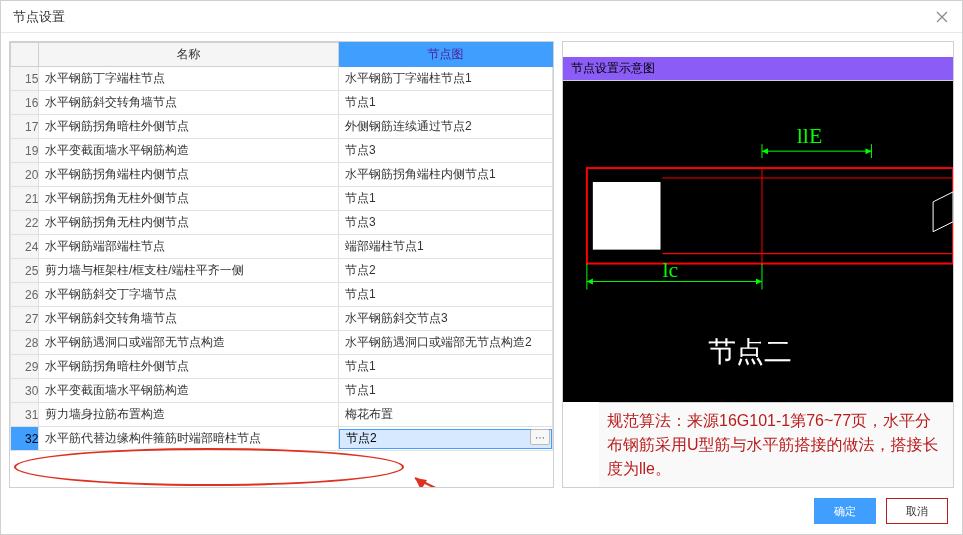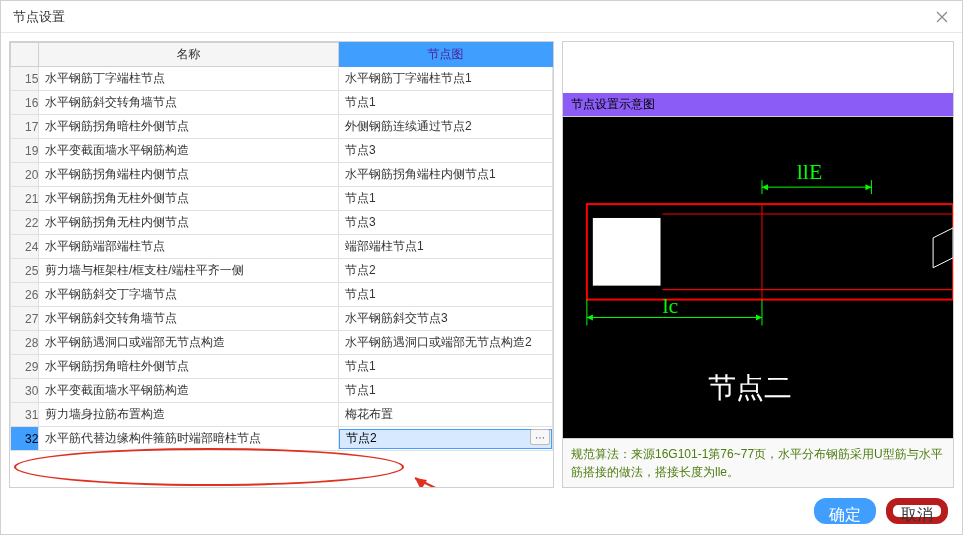--- a/index.html
+++ b/index.html
@@ -126,42 +126,43 @@
       background: #8b5cf6;
       font-size: 12px;
     }
     .preview-canvas {
       flex: 1;
       background: #000;
       position: relative;
     }
     .preview-desc {
       padding: 6px 8px;
-      font-size: 12px;
-      color: #4d7c0f;
+      font-size: 16px;
+      color: #b91c1c;
       line-height: 1.5;
       border-top: 1px solid #d0d0d0;
       background:#f9f9f9;
+      margin-left:36px;
     }
     .footer {
       height: 46px;
       display: flex;
       align-items: center;
       justify-content: flex-end;
       gap: 10px;
       padding: 0 14px;
     }
     .btn {
       min-width: 62px;
       height: 26px;
-      border: 7px solid #b91c1c;
+      border: 1px solid #b91c1c;
       background: #fff;
-      border-radius: 12px;
+      border-radius: 0;
       cursor: pointer;
-      font-size: 16px;
+      font-size: 11px;
       color: #333;
     }
     .btn.primary {
       background: #409eff;
       border-color: #409eff;
       color: #fff;
     }
     .annot-ellipse {
       position: absolute;
       border: 2px solid #e03020;

